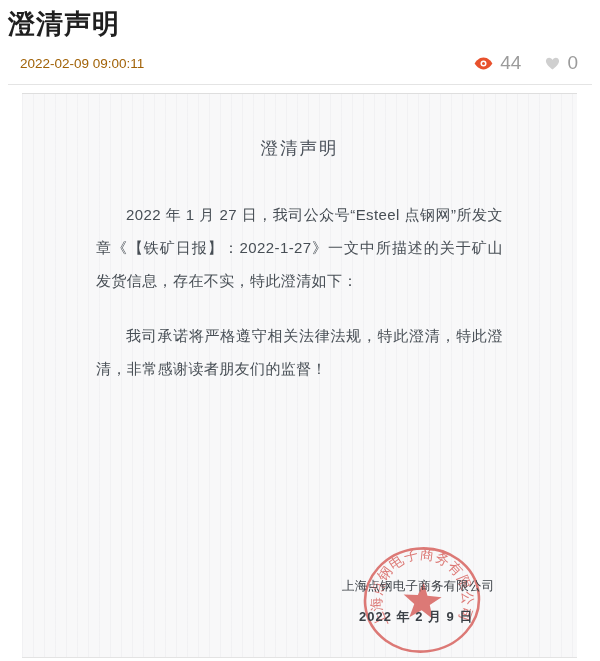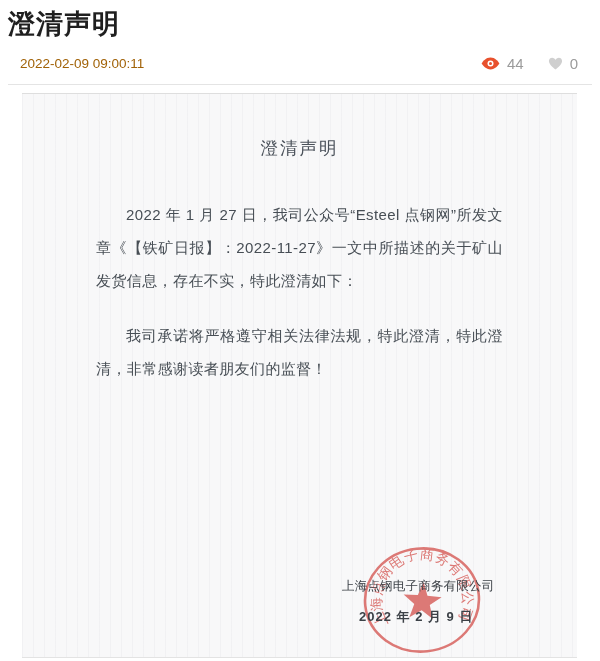--- a/index.html
+++ b/index.html
@@ -22,21 +22,21 @@
   .meta-row {
     margin: 11px 14px 0 12px;
     height: 20px;
     display: flex;
     align-items: center;
     font-size: 13.5px;
   }
   .meta-date { color: #a16207; flex: 0 0 auto; }
   .meta-spacer { flex: 1 1 auto; }
   .meta-stat { display: flex; align-items: center; margin-left: 24px; }
-  .meta-stat .count { color: #9b9b9b; margin-left: 7px; font-size: 15px; }
+  .meta-stat .count { color: #9b9b9b; margin-left: 7px; font-size: 19px; }
   .icon { display: inline-block; line-height: 0; }
 
   .separator {
     margin-top: 11px;
     border: none;
     border-top: 1px solid #e4e4e4;
     width: 100%;
   }
 
   
@@ -129,21 +129,21 @@
       </span>
       <span class="count">0</span>
     </span>
   </div>
   <hr class="separator">
 </div>
 
 <div class="doc">
   <div class="doc-inner">
     <div class="statement-title">澄清声明</div>
-    <p class="statement-p">2022 年 1 月 27 日，我司公众号“Esteel 点钢网”所发文章《【铁矿日报】：2022-11-27》一文中所描述的关于矿山发货信息，存在不实，特此澄清如下：</p>
+    <p class="statement-p">2022 年 1 月 27 日，我司公众号“Esteel 点钢网”所发文章《【铁矿日报】：2022-1-27》一文中所描述的关于矿山发货信息，存在不实，特此澄清如下：</p>
     <p class="statement-p">我司承诺将严格遵守相关法律法规，特此澄清，特此澄清，非常感谢读者朋友们的监督！</p>
   </div>
 
   <div class="sig-company">上海点钢电子商务有限公司</div>
   <div class="sig-date">2022 年 2 月 9 日</div>
 
   <div class="stamp">
     <svg viewBox="0 0 124 110">
       <g transform="rotate(-6 62 54)">
         <ellipse cx="62" cy="54" rx="57" ry="51.5" fill="none" stroke-width="2.6" stroke="#d65a56"></ellipse>

